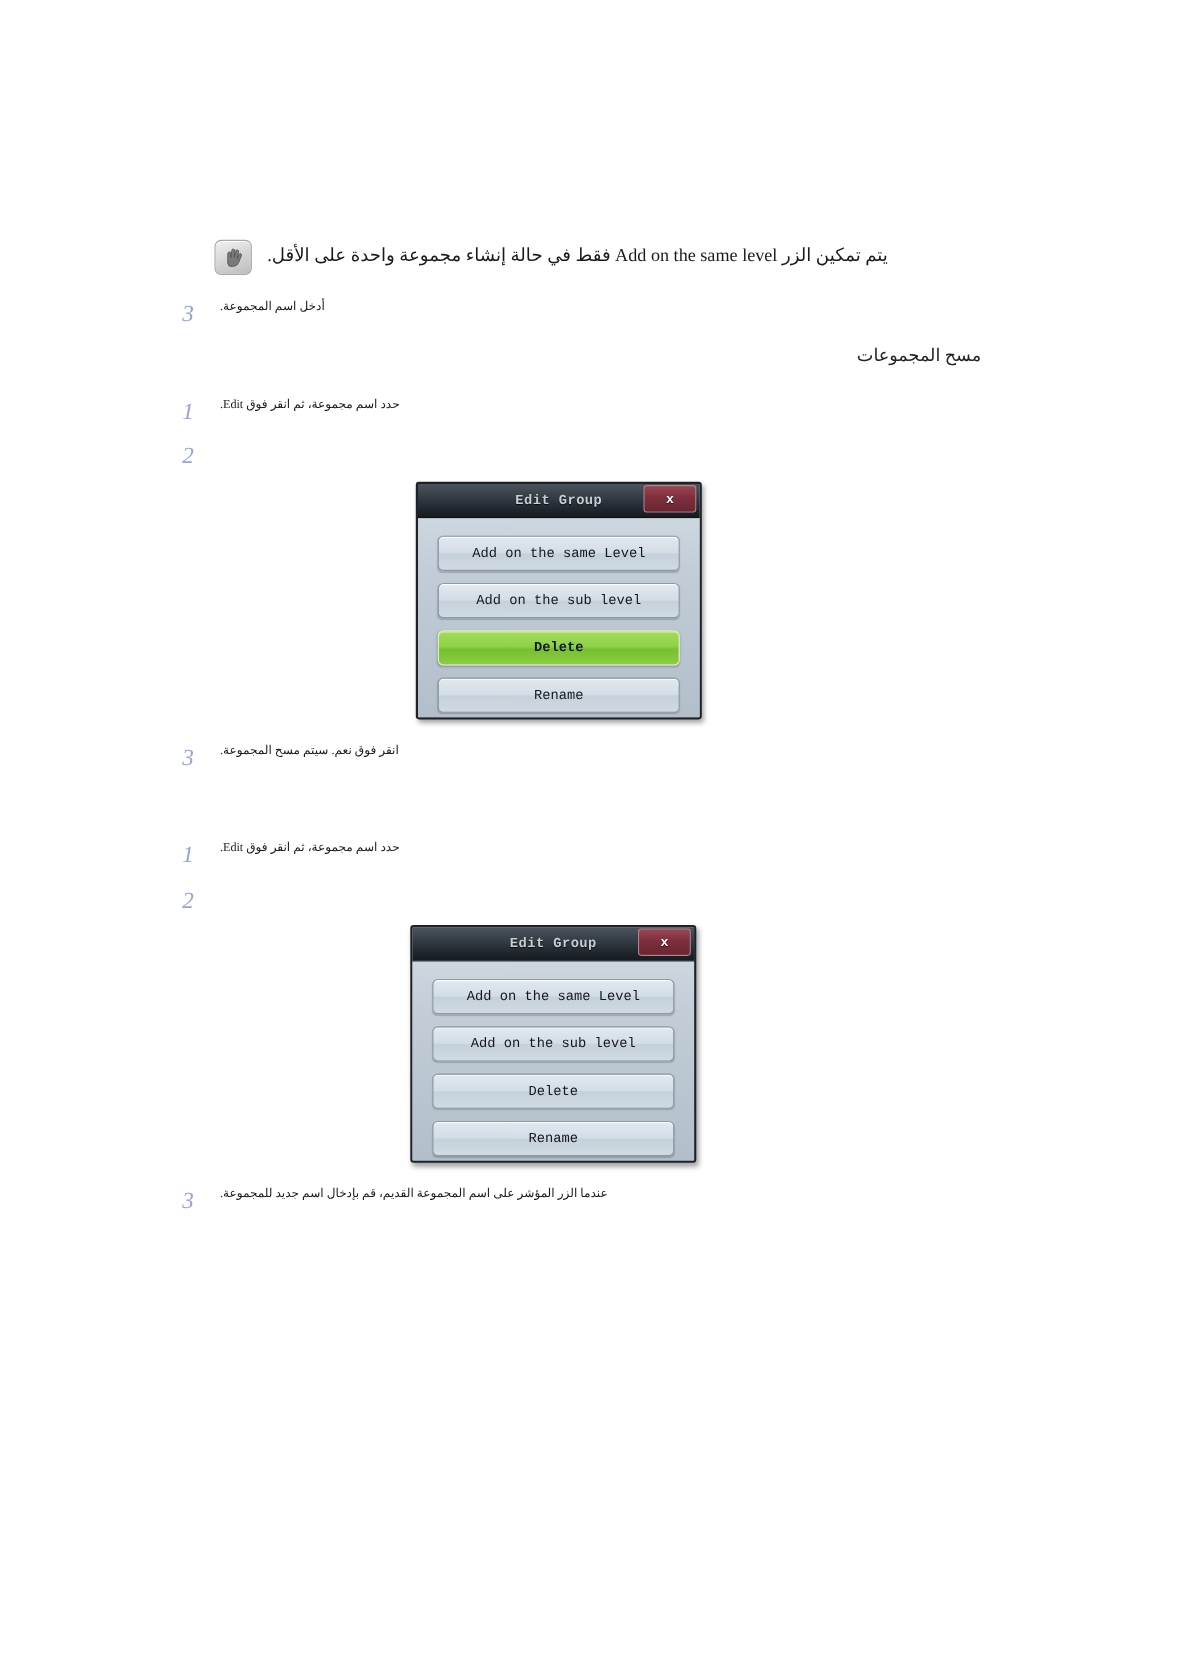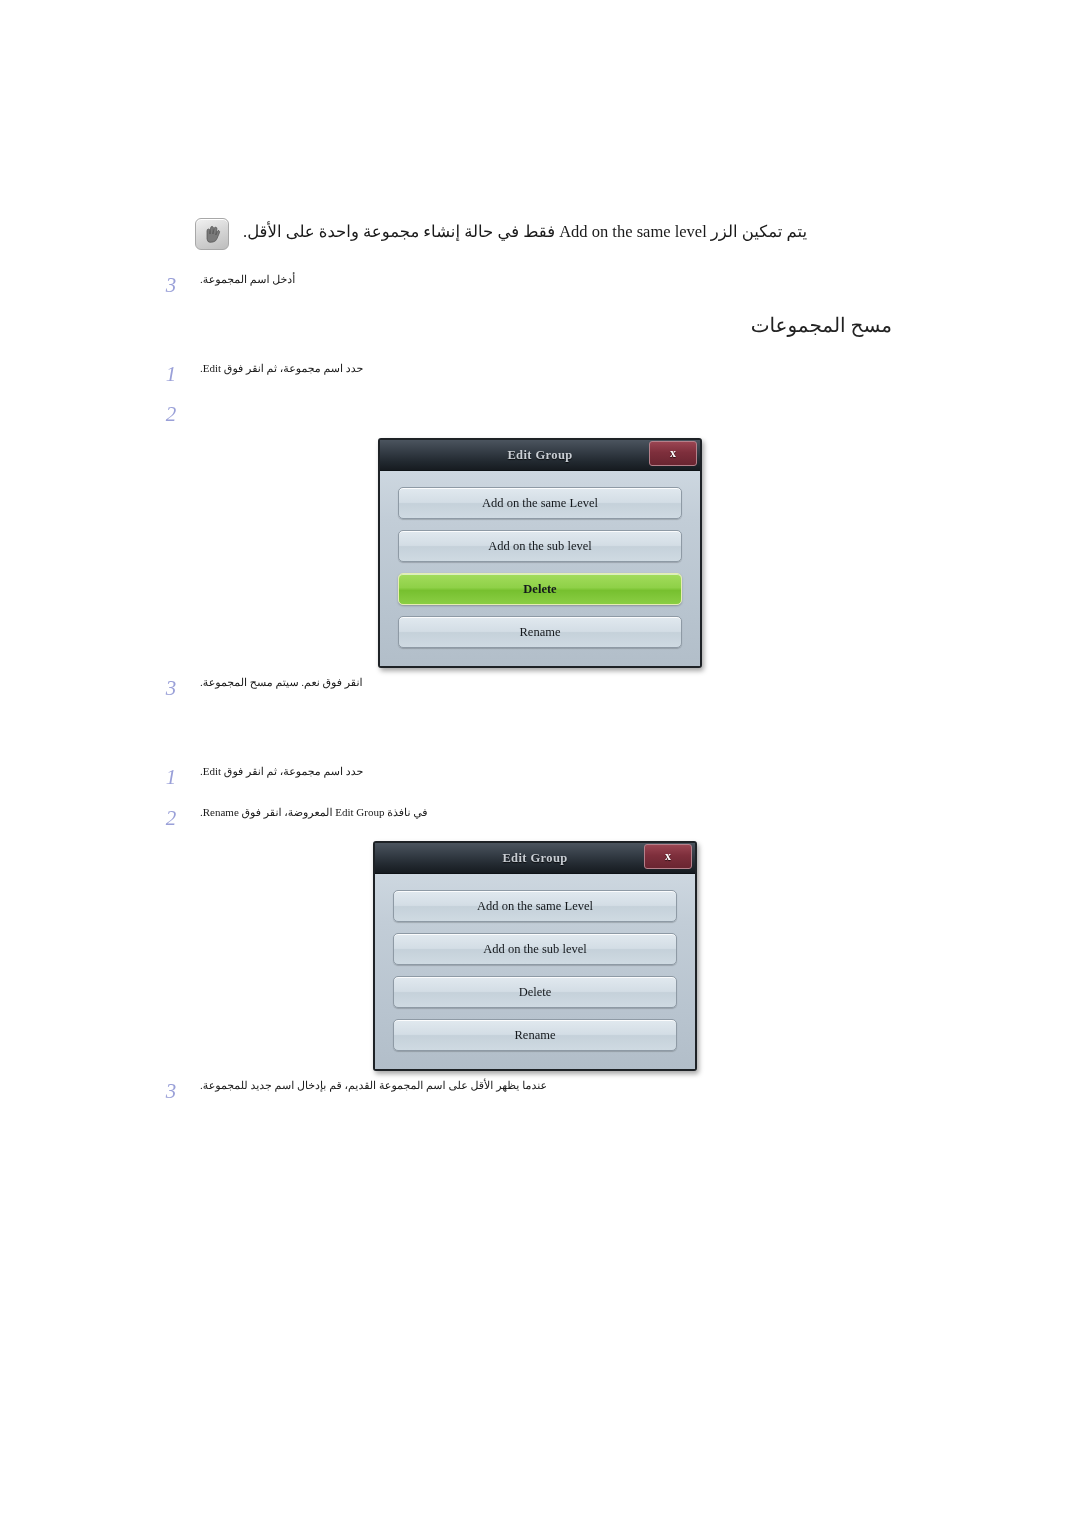--- a/index.html
+++ b/index.html
@@ -85,40 +85,40 @@
     line-height: 1.45;
     direction: rtl;
     text-align: right;
     white-space: nowrap;
   }
 
   .section-heading {
     position: absolute;
     right: 160px;
     left: 160px;
-    font-size: 20px;
+    font-size: 16px;
     direction: rtl;
     text-align: right;
     padding-right: 28px;
     box-sizing: border-box;
     color: #222;
   }
 
   
   .dialog {
     position: absolute;
-    width: 324px;
+    width: 260px;
     box-sizing: border-box;
     background: #b9c6d2;
     border: 2px solid #1e2226;
     border-radius: 3px;
     box-shadow: 2px 3px 5px rgba(0,0,0,0.35);
     direction: ltr;
     padding: 0;
-    font-family: Liberation Serif, serif;
+    font-family: Liberation Mono, monospace;
   }
   .dlg-titlebar {
     position: relative;
     height: 30px;
     background: linear-gradient(180deg, #4b545e 0%, #343c45 40%, #222930 72%, #161b20 100%);
     border-bottom: 1px solid #0e1216;
     display: flex;
     align-items: center;
     justify-content: center;
   }
@@ -142,21 +142,21 @@
     align-items: center;
     justify-content: center;
     color: #ffffff;
     font-size: 12px;
     font-weight: bold;
     text-shadow: 0 1px 1px rgba(0,0,0,0.7);
     cursor: pointer;
   }
   .dlg-body {
     background: linear-gradient(180deg, #cdd7e0 0%, #c2cdd7 25%, #b8c4cf 70%, #b2bec9 100%);
-    padding: 16px 18px 18px 18px;
+    padding: 16px 18px 4px 18px;
     display: flex;
     flex-direction: column;
     gap: 11px;
   }
   .dlg-btn {
     height: 30px;
     border-radius: 5px;
     border: 1px solid #8e9aa5;
     background: linear-gradient(180deg, #e1e9ef 0%, #d3dde5 48%, #c5d1da 52%, #cfdae2 100%);
     box-shadow: inset 0 1px 0 rgba(255,255,255,0.85), 0 1px 1px rgba(0,0,0,0.18);
@@ -223,34 +223,33 @@
     <span class="step-text">انقر فوق نعم. سيتم مسح المجموعة.</span>
   </div>
 
 
   <div class="step" style="top:764px;">
     <span class="step-num">1</span>
     <span class="step-text">حدد اسم مجموعة، ثم انقر فوق Edit.</span>
   </div>
   <div class="step" style="top:805px;">
     <span class="step-num">2</span>
-    <span class="step-text">في نافذة Edit Group المعروضة، انقر فوق Rename.</span>
   </div>
 
   <div class="dialog" style="top:841px; left:373px;">
     <div class="dlg-titlebar">
       <span class="dlg-title">Edit Group</span>
       <span class="dlg-close">x</span>
     </div>
     <div class="dlg-body">
       <div class="dlg-btn">Add on the same Level</div>
       <div class="dlg-btn">Add on the sub level</div>
       <div class="dlg-btn">Delete</div>
       <div class="dlg-btn">Rename</div>
     </div>
   </div>
 
   <div class="step" style="top:1078px;">
     <span class="step-num">3</span>
-    <span class="step-text">عندما يظهر الأقل على اسم المجموعة القديم، قم بإدخال اسم جديد للمجموعة.</span>
+    <span class="step-text">عندما الزر المؤشر على اسم المجموعة القديم، قم بإدخال اسم جديد للمجموعة.</span>
   </div>
 
 </div>
 
 </body></html>

